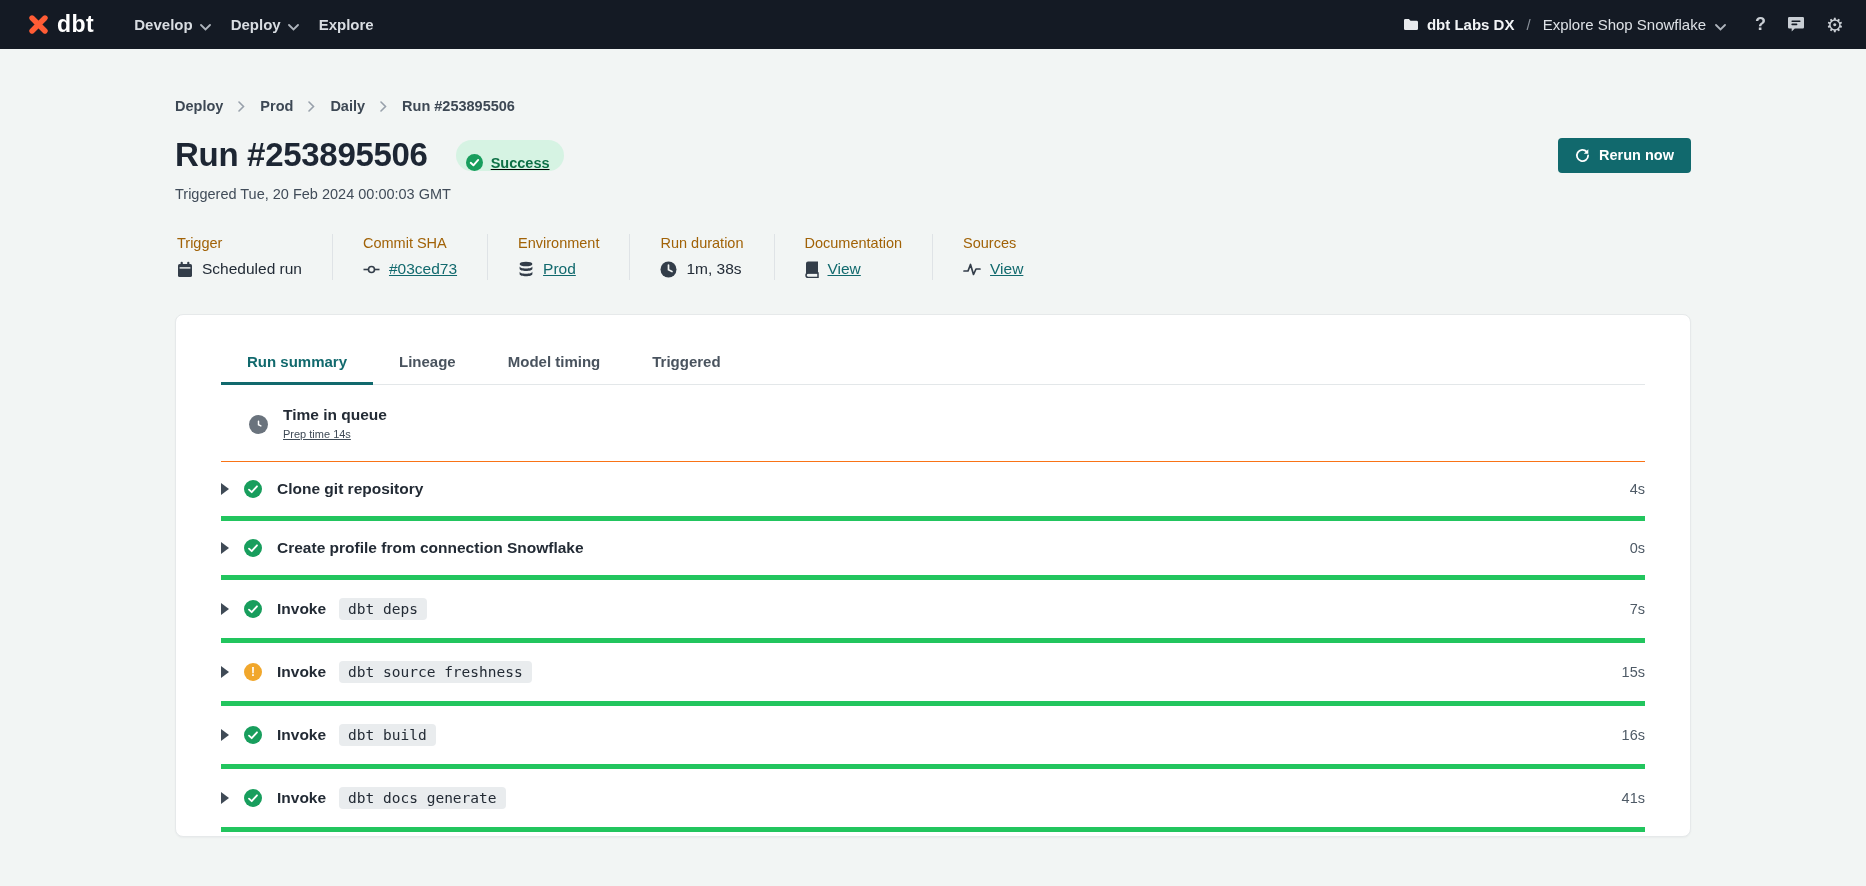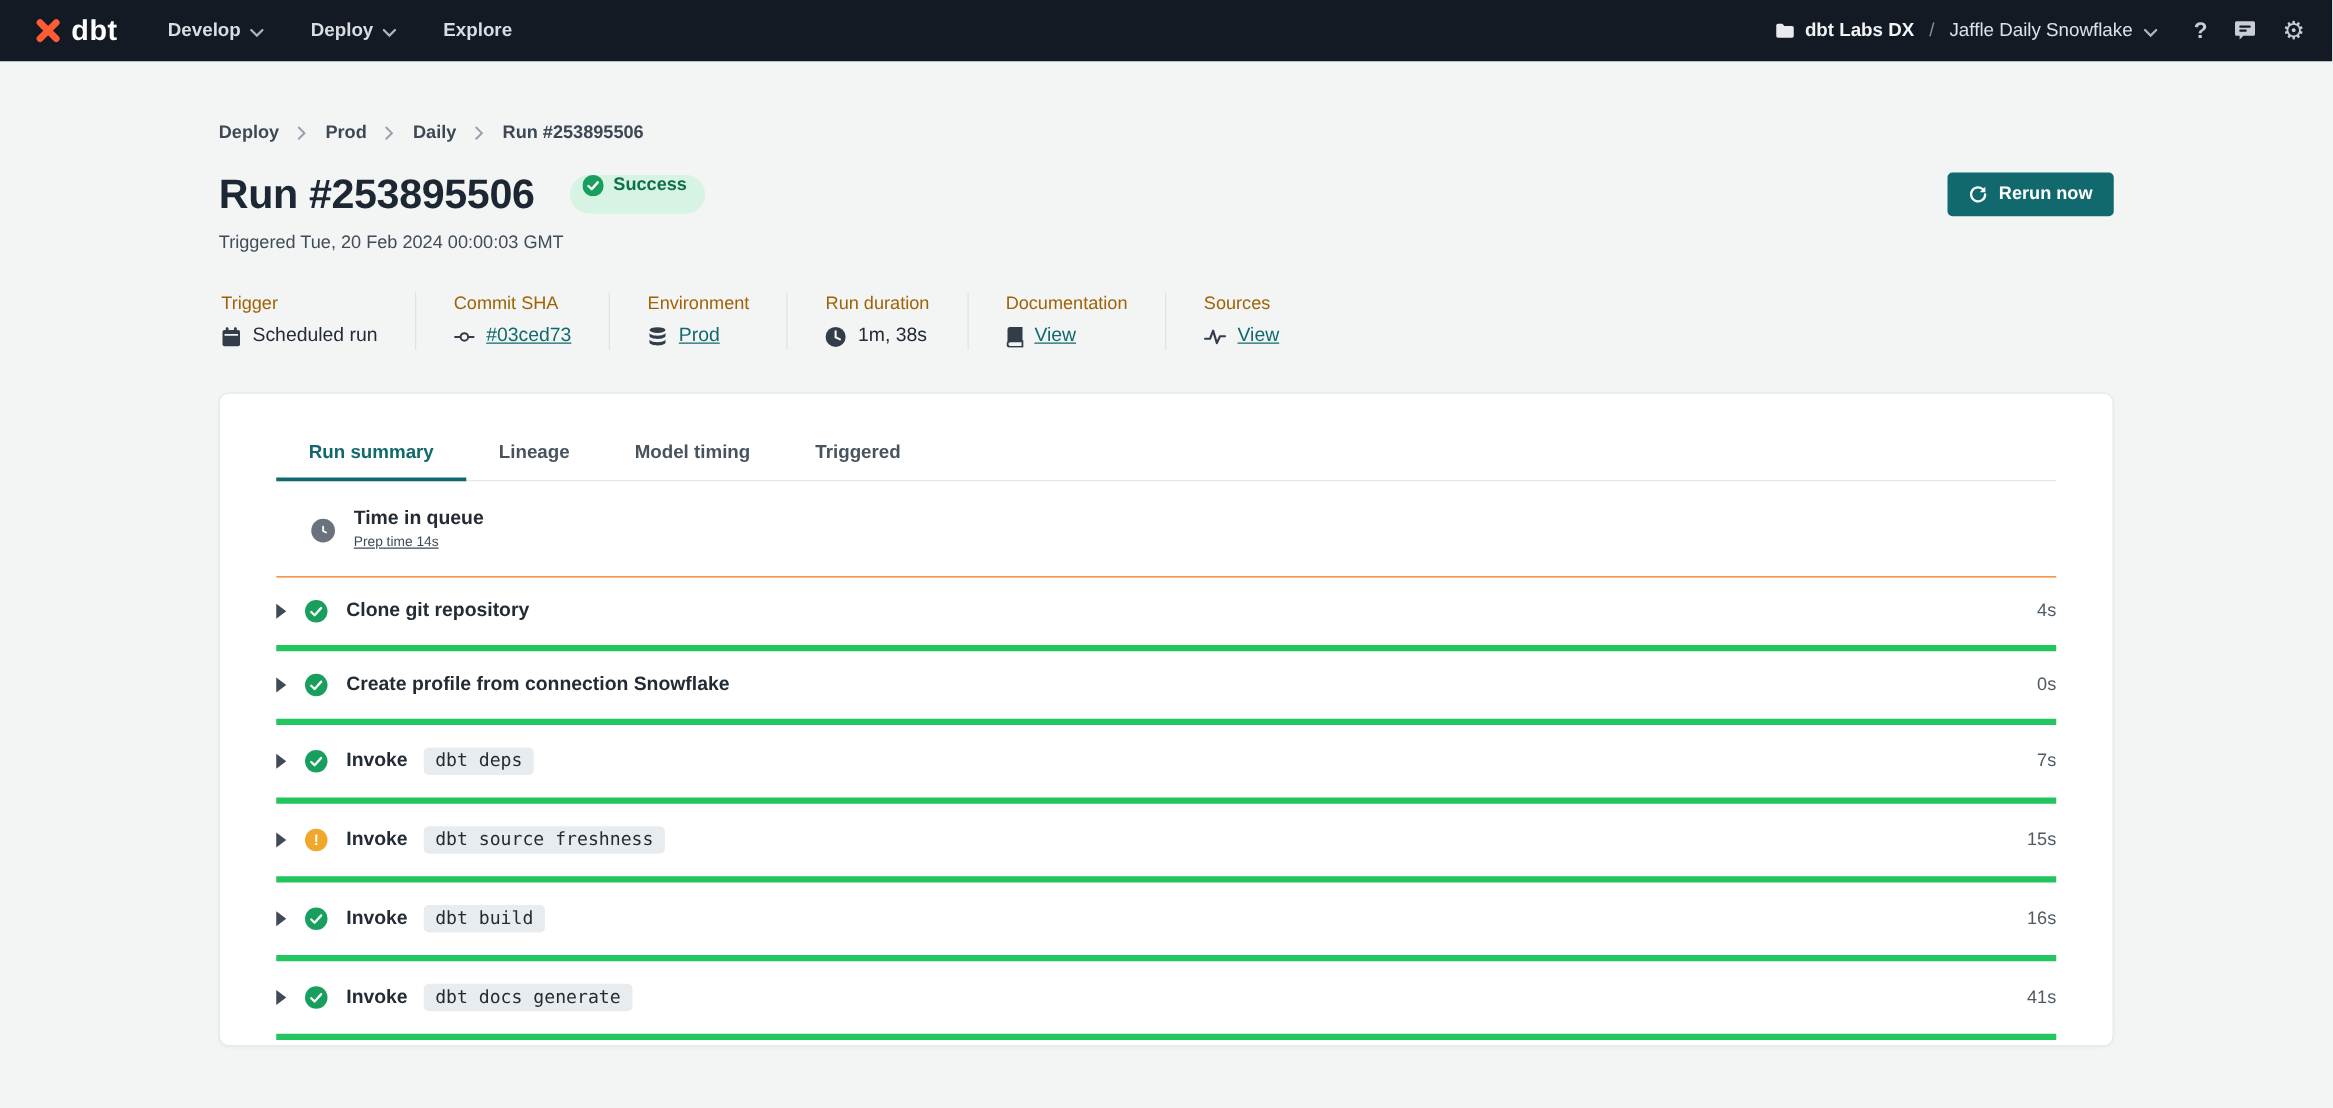--- a/index.html
+++ b/index.html
@@ -4,21 +4,21 @@
 <style>
   * { margin:0; padding:0; box-sizing:border-box; }
   html,body { font-family:"Liberation Sans","DejaVu Sans",sans-serif; }
   body { background:#f2f5f4; }
   .app { width:1866px; height:886px; background:var(--page-bg,#f2f5f4); overflow:hidden; }
 
   
   .topnav { height:49px; background:var(--nav-bg,#141a24); display:flex; align-items:center; padding:0 22px 0 26px; }
   .logo { display:flex; align-items:center; gap:6px; margin-right:40px; cursor:pointer; }
   .logo-text { color:#fff; font-size:23px; font-weight:bold; letter-spacing:.5px; line-height:1; }
-  .nav-items { display:flex; align-items:center; gap:38px; }
+  .nav-items { display:flex; align-items:center; gap:20px; }
   .nav-item { display:flex; align-items:center; gap:7px; color:#d9dde2; font-size:15px; font-weight:600; cursor:pointer; }
   .nav-item .chev { color:#aeb4bc; margin-top:2px; }
   .nav-spacer { flex:1; }
   .nav-right { display:flex; align-items:center; gap:11px; color:#cfd4da; }
   .acct-name { color:#f2f4f6; font-size:15px; font-weight:bold; display:flex; align-items:center; gap:8px; cursor:pointer; }
   .acct-sep { color:#8b929b; font-size:15px; padding:0 1px; }
   .proj { color:#dde1e6; font-size:15px; display:flex; align-items:center; gap:9px; cursor:pointer; }
   .proj .chev { color:#aeb4bc; margin-top:2px; }
   .nav-icons { display:flex; align-items:center; gap:21px; margin-left:18px; }
   .help-glyph { font-size:18px; font-weight:bold; color:#c9ced4; cursor:pointer; }
@@ -27,22 +27,22 @@
 
   
   .container { width:1516px; margin:0 auto; padding-top:49px; }
 
   .breadcrumb { display:flex; align-items:center; gap:15px; font-size:14.5px; font-weight:600; color:#3d4854; }
   .crumb { cursor:pointer; }
   .crumb-sep { color:#98a1ab; display:flex; align-items:center; }
 
   .title-row { display:flex; align-items:center; margin-top:22px; }
   .page-title { font-size:33px; font-weight:bold; color:#1d2633; letter-spacing:-.3px; }
-  .badge { display:inline-flex; align-items:flex-start; gap:8px; height:31px; padding:0 14px 0 10px; border-radius:16px;
-           background:var(--success-bg,#d6f3e3); margin-left:28px; }
+  .badge { display:inline-flex; align-items:flex-end; gap:8px; height:31px; padding:0 14px 0 10px; border-radius:16px;
+           background:var(--success-bg,#d6f3e3); margin-left:28px;text-decoration:underline; }
   .badge-label { font-size:14.5px; font-weight:600; color:var(--success-text,#0d7046); }
   .title-spacer { flex:1; }
   .rerun-btn { display:inline-flex; align-items:center; gap:9px; height:35px; padding:0 17px; border:none; border-radius:4px;
                background:var(--accent-teal,#11696d); color:#fff; font-size:14.5px; font-weight:600; cursor:pointer; font-family:inherit; }
 
   .triggered { margin-top:12px; font-size:14.5px; color:#414c59; }
 
   
   .meta-row { display:flex; margin-top:32px; }
   .meta-col { padding:1px 30px 2px 30px; border-left:1px solid #dfe3e6; }
@@ -124,21 +124,21 @@
       <span class="acct-name">
         <span class="icon-btn">
           <svg width="16" height="13" viewBox="0 0 16 13">
               <path d="M1 2.3A1.4 1.4 0 0 1 2.4.9h3.5l1.6 1.9h6.1A1.4 1.4 0 0 1 15 4.2v6.5a1.4 1.4 0 0 1-1.4 1.4H2.4A1.4 1.4 0 0 1 1 10.7z" fill="#e8eaed"></path>
             </svg>
         </span>
         <span>dbt Labs DX</span>
       </span>
       <span class="acct-sep">/</span>
       <span class="proj">
-        <span>Jaffle Daily Snowflake</span>
+        <span>Explore Shop Snowflake</span>
         <span class="chev">
           <svg width="11" height="7" viewBox="0 0 11 7">
               <polyline points="1,1 5.5,5.5 10,1" fill="none" stroke="currentColor" stroke-width="1.8" stroke-linecap="round"></polyline>
             </svg>
         </span>
       </span>
       <span class="nav-icons">
         <span class="help-glyph">?</span>
         <span class="icon-btn">
           <svg width="18" height="17" viewBox="0 0 18 17">

